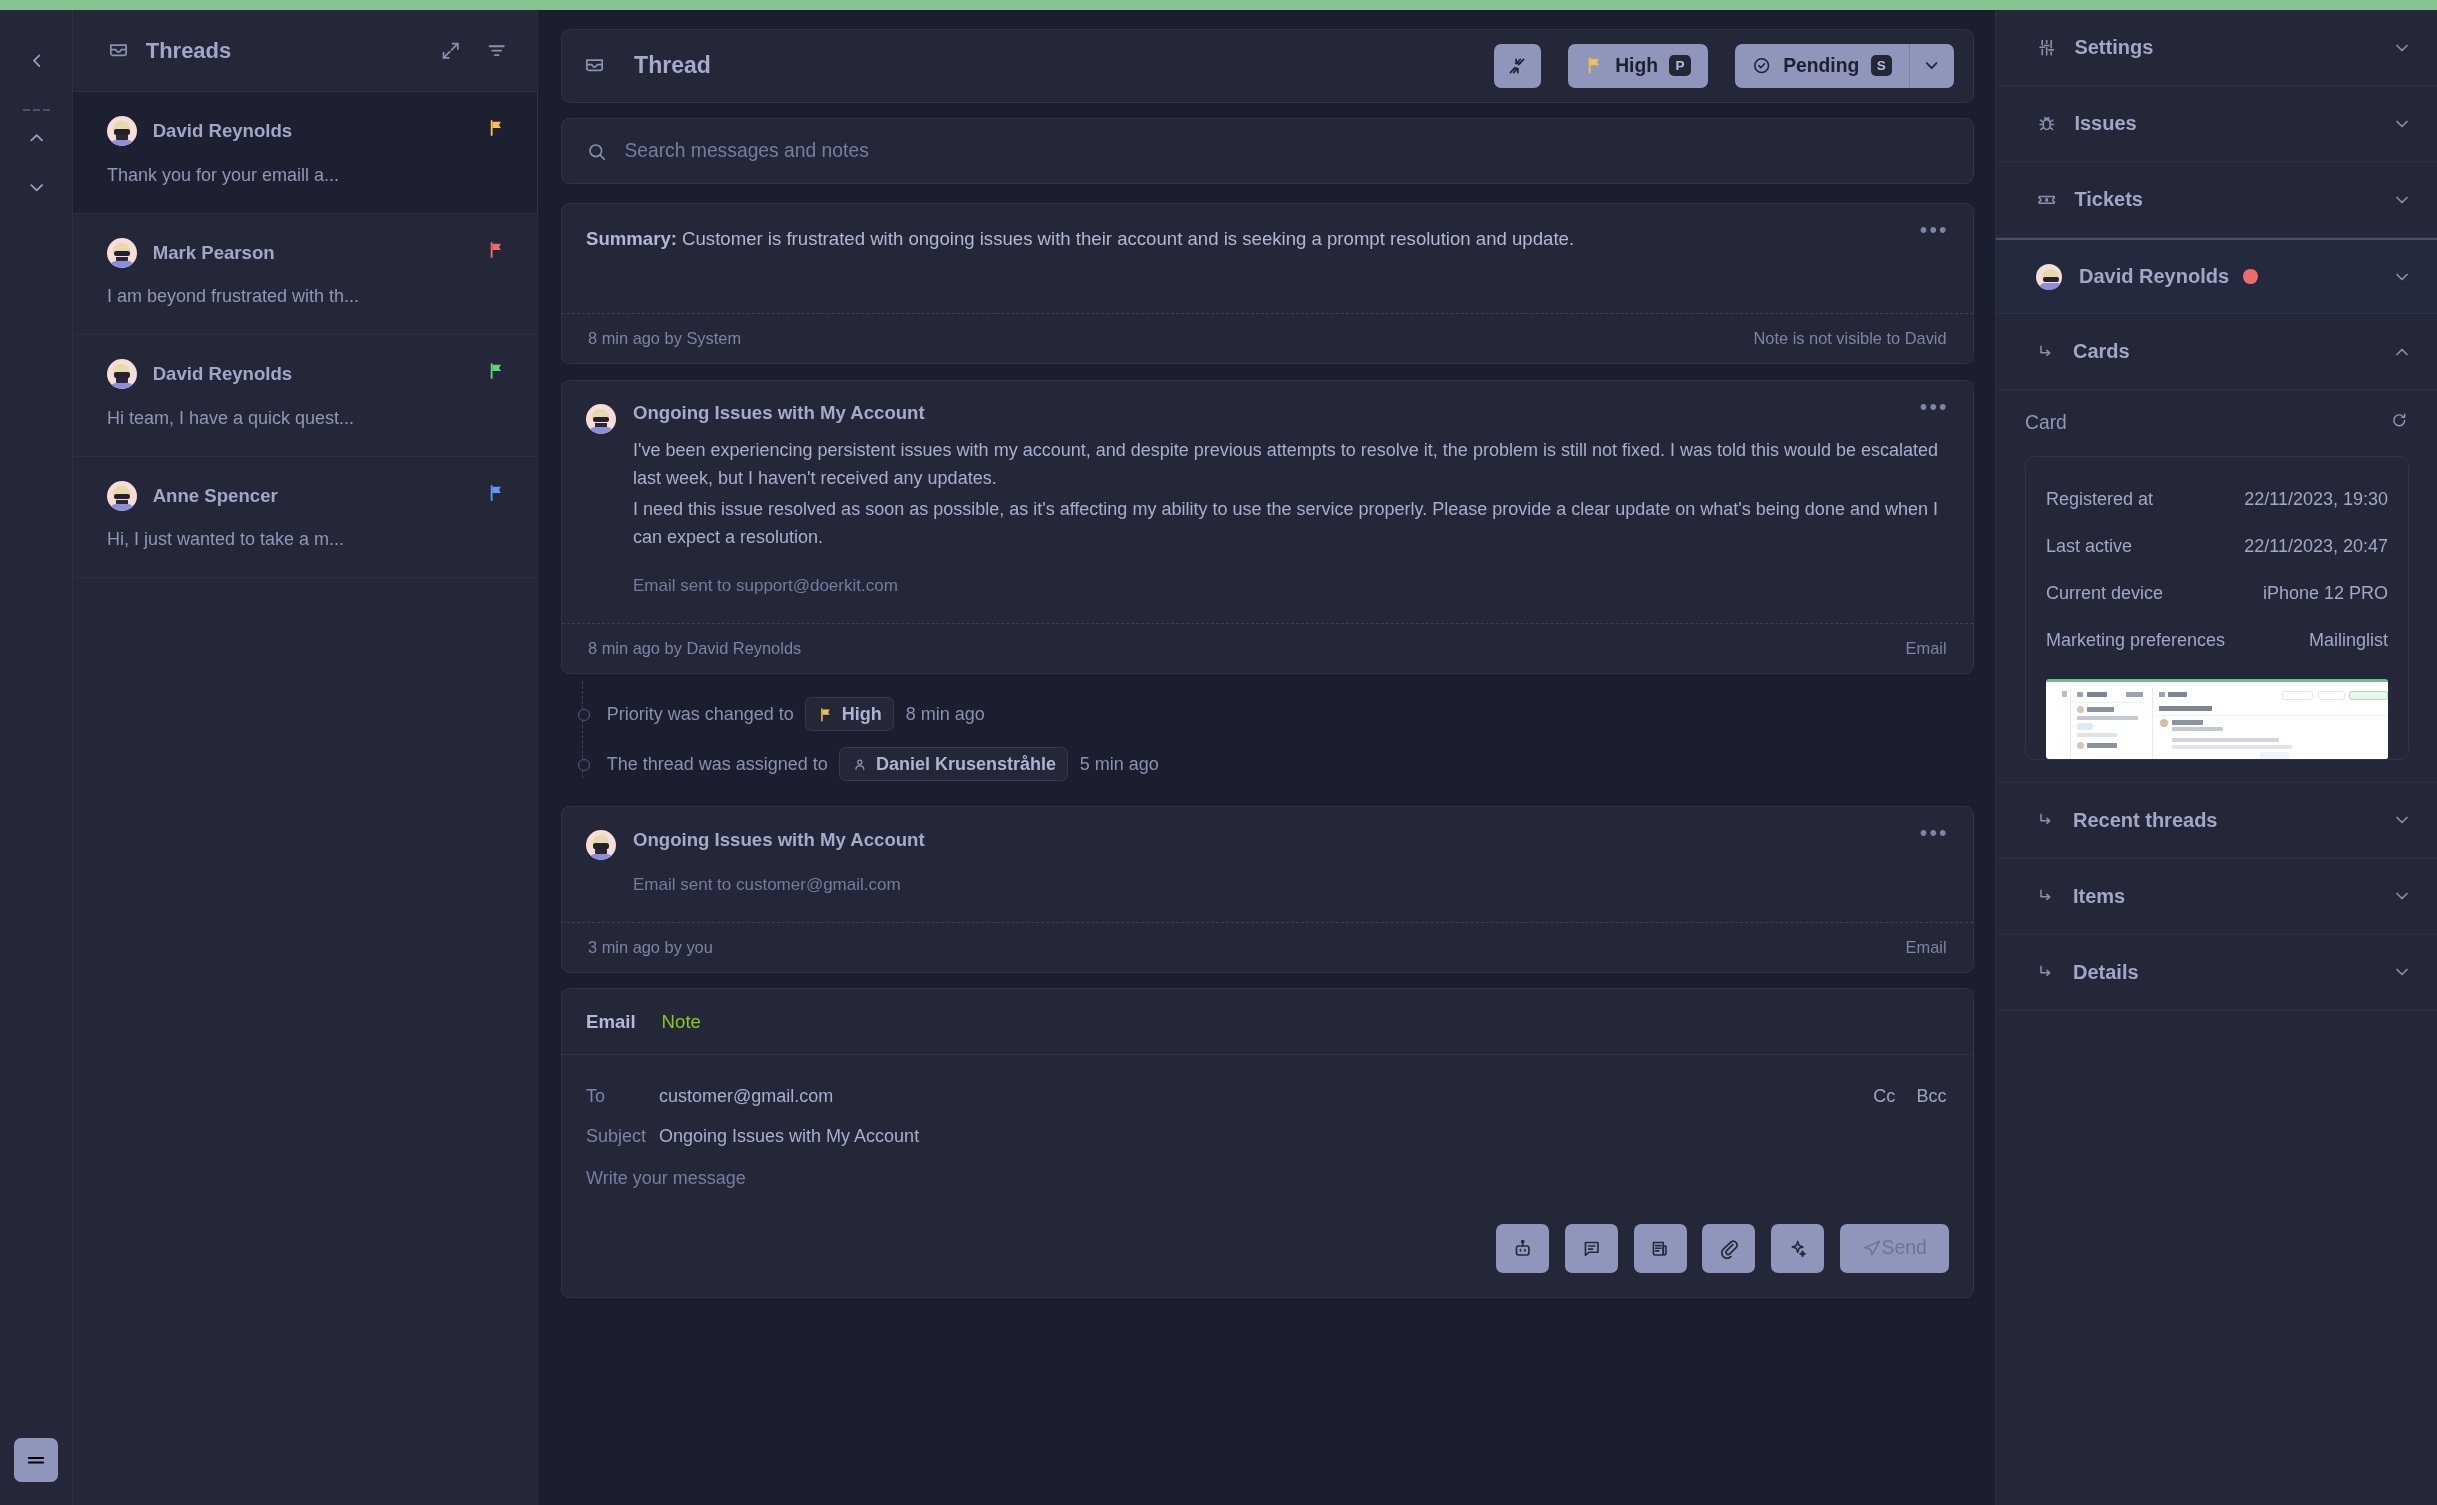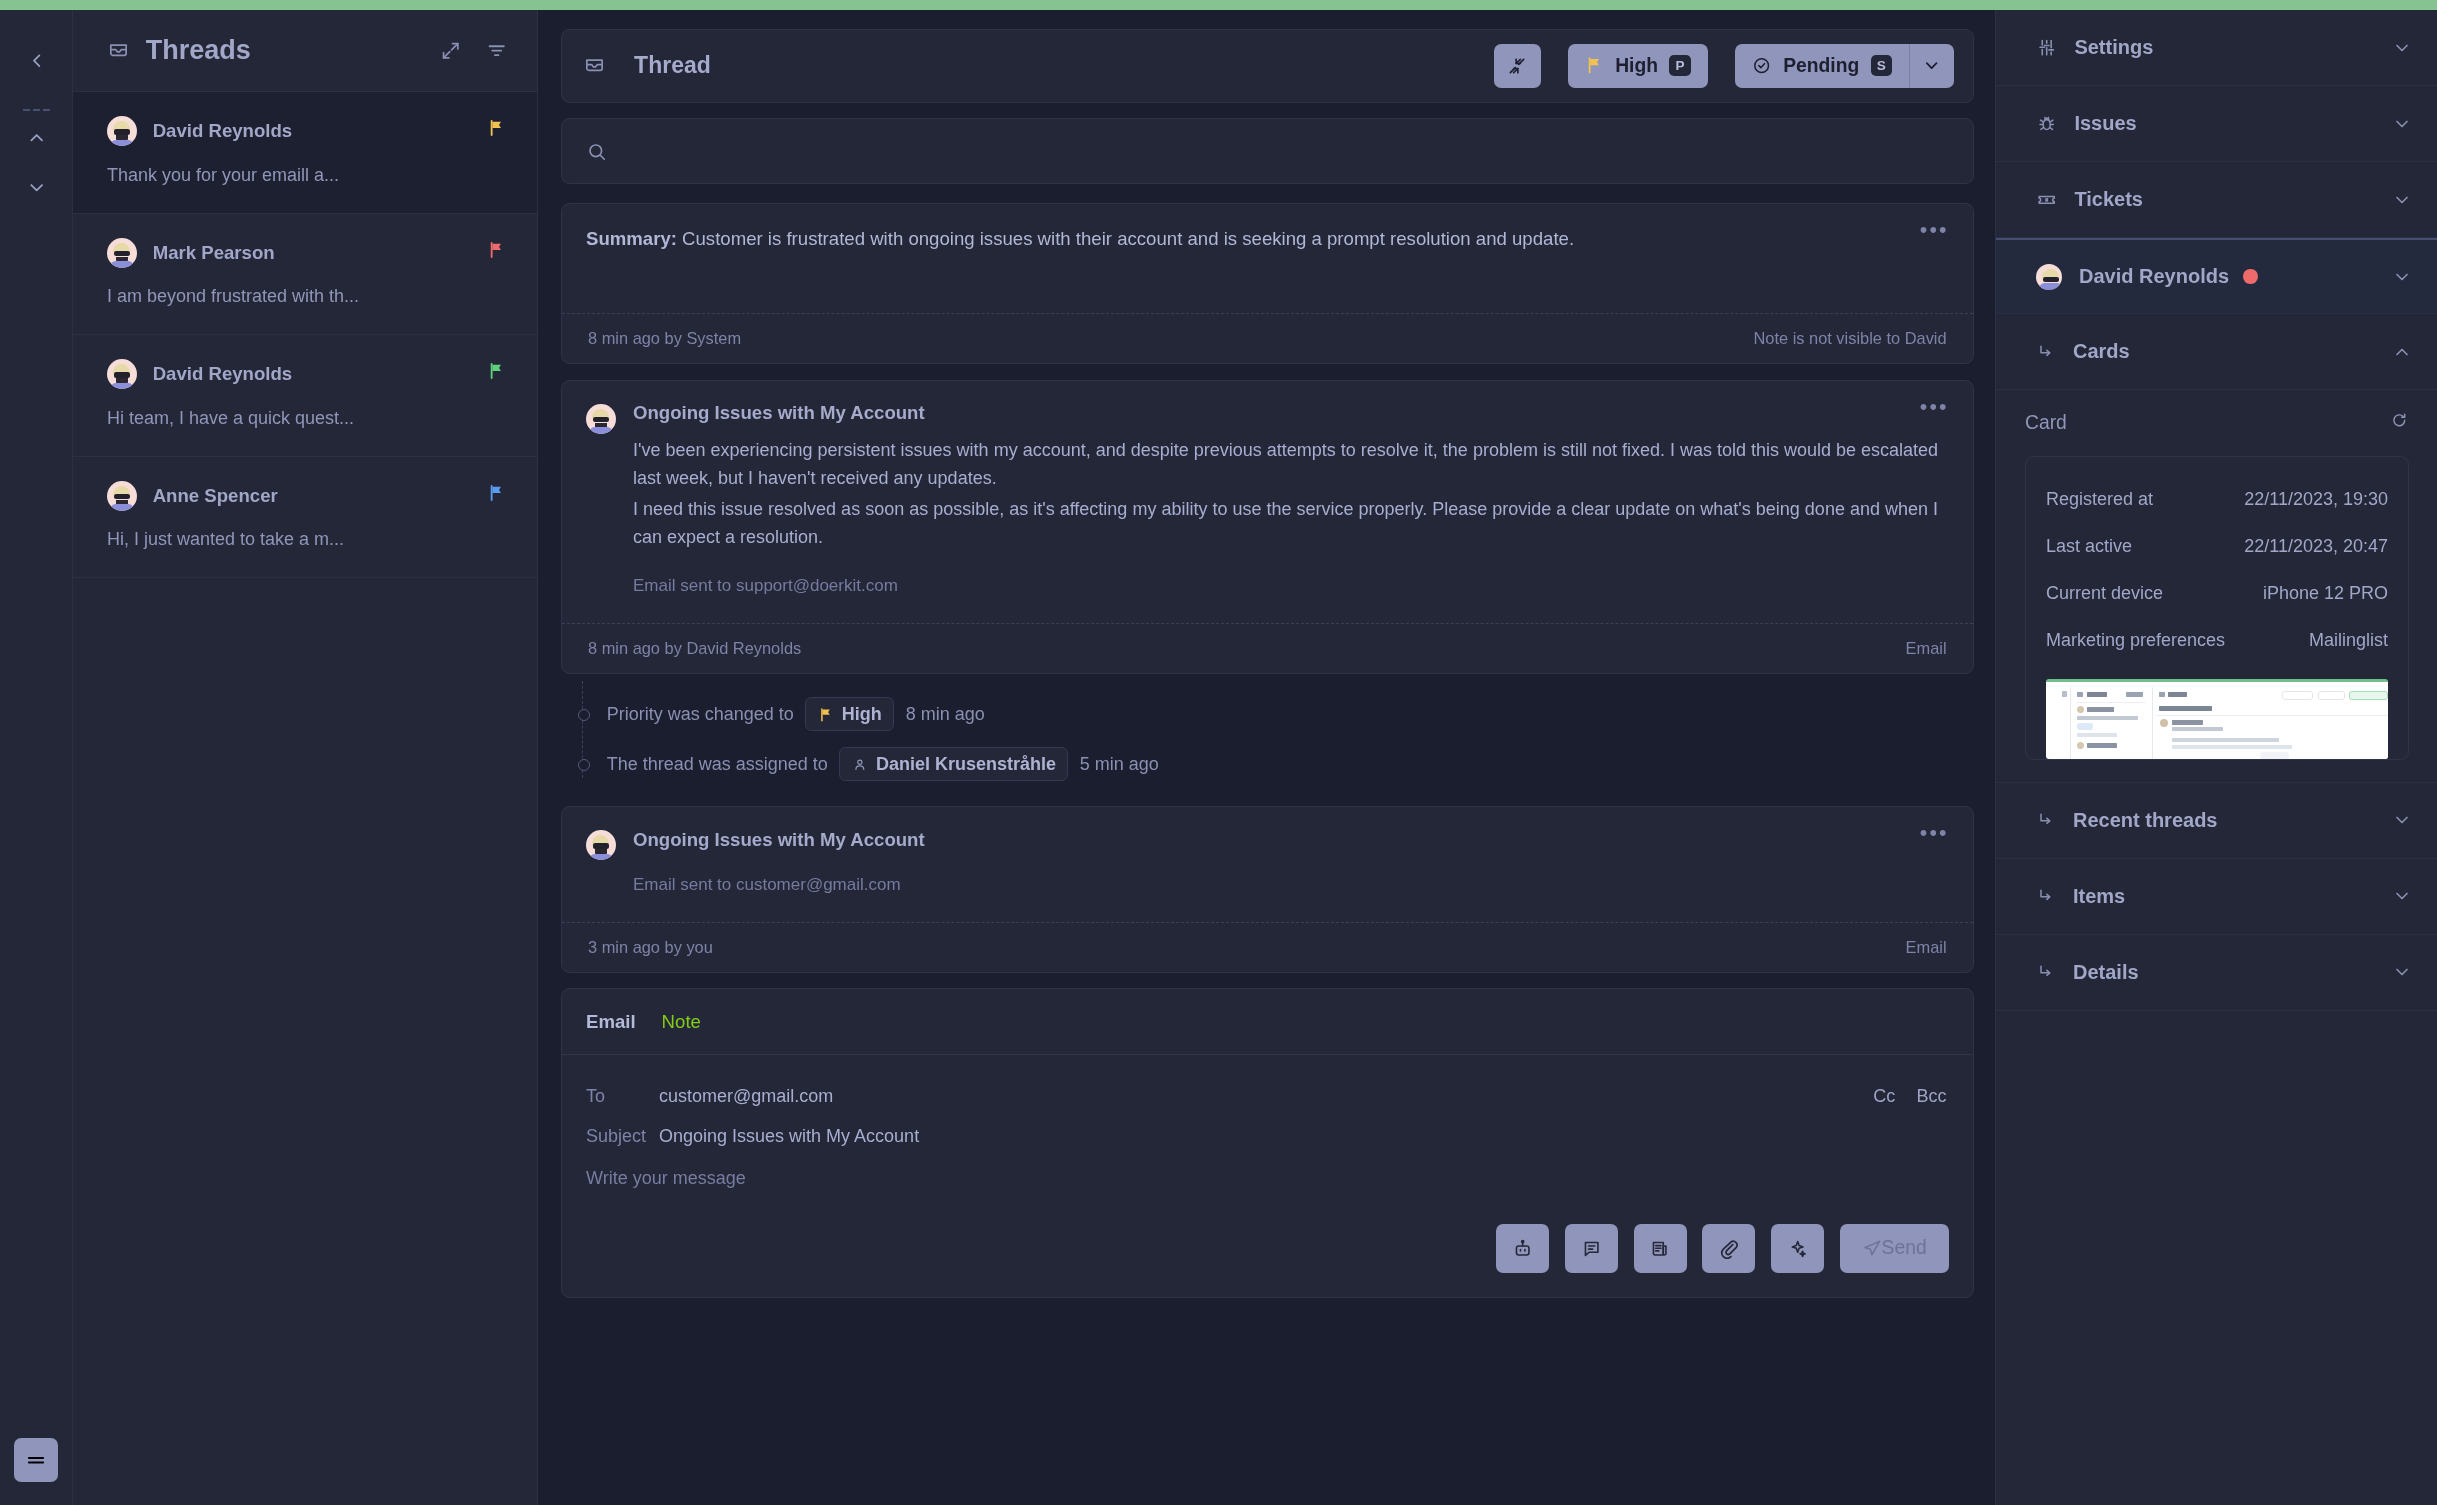--- a/index.html
+++ b/index.html
@@ -54,21 +54,21 @@
     background: #232738;
     border-right: 0.7px solid #2b3045;
     display: flex; flex-direction: column;
   }
   #threads-header {
     height: 82px; flex: 0 0 82px;
     display: flex; align-items: center; padding: 0 30px 0 34px;
     border-bottom: 0.7px solid #2b3045;
   }
   #threads-header .ttl {
-    color: #a2a7c8; font-size: 27px; font-weight: bold; margin-left: 15.7px; flex: 1;
+    color: #a2a7c8; font-size: 22px; font-weight: bold; margin-left: 15.7px; flex: 1;
   }
   .hdr-icon { color: #8b90b2; display: flex; align-items: center; }
   .hdr-icon + .hdr-icon { margin-left: 24px; }
 
   .thread-item {
     padding: 24px 30px 27px 34px;
     border-bottom: 0.7px solid #2b3045;
     position: relative;
     cursor: pointer;
   }
@@ -464,20 +464,21 @@
       </div>
     </div>
 
     <div id="search-panel" class="panel">
       <span class="hdr-icon">
         <svg width="21.4" height="21.4" viewBox="0 0 24 24" fill="none" stroke="currentColor" stroke-width="1.9" stroke-linecap="round">
             <circle cx="11" cy="11" r="6.5"></circle>
             <line x1="16" y1="16" x2="20.5" y2="20.5"></line>
           </svg>
       </span>
+      <input id="search-input" type="text" placeholder="Search messages and notes" style="">
     </div>
 
     <div id="stream">
 
       <div class="panel msg-card">
         <span class="dots3">•••</span>
         <div class="msg-body" style="padding-bottom:60px;">
           <div class="summary-text">
             <b>Summary:</b><span> Customer is frustrated with ongoing issues with their account and is seeking a prompt resolution and update.</span>
           </div>

